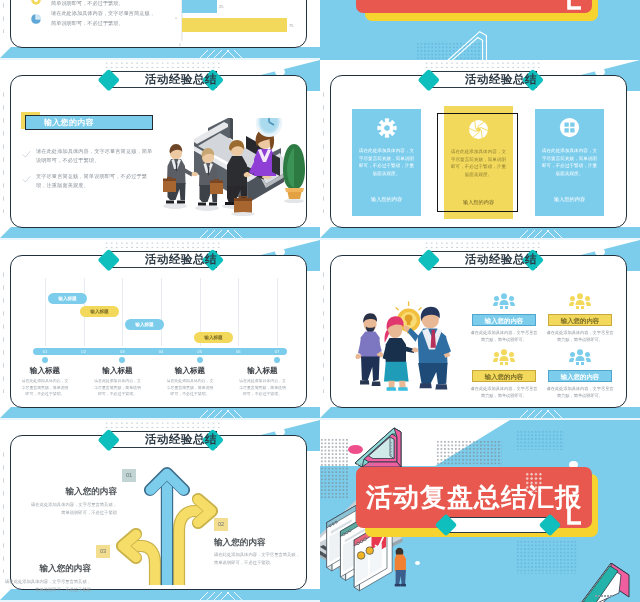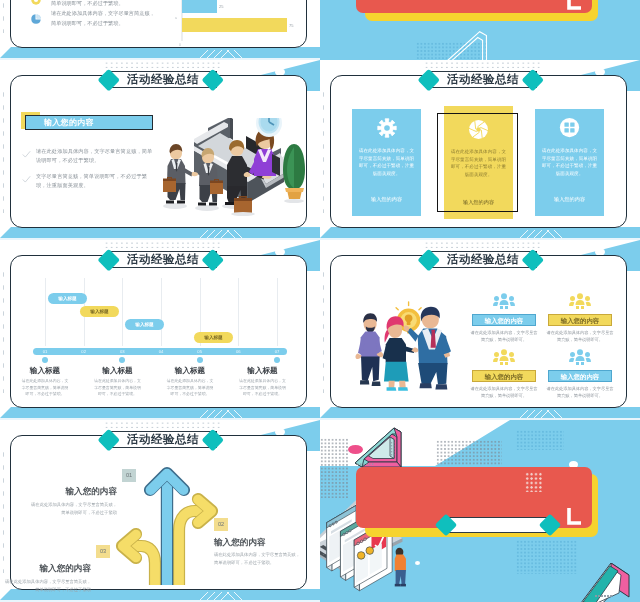--- a/index.html
+++ b/index.html
@@ -20,21 +20,21 @@
         background-image:radial-gradient(#b4c0ca .78px, transparent .95px);
         background-size:5.1px 4.2px;}
   .hdr{position:absolute;left:0;top:0;width:320px;height:32px;}
   .hdr .box{position:absolute;left:109px;top:11px;width:108px;height:17px;background:#fff;
             border:1.1px solid #2c3a45;box-sizing:border-box;}
   .hdr .dia{position:absolute;width:15.5px;height:15.5px;background:#0fbfbd;border-radius:2.5px;
             transform:rotate(45deg);}
   .hdr .dia.l{left:101px;top:11.8px;}
   .hdr .dia.r{left:205px;top:11.8px;}
   .hdr .t{position:absolute;left:109px;top:11px;width:108px;height:17px;line-height:17px;
-          text-align:center;font-size:11.5px;font-weight:bold;color:#2c3a45;letter-spacing:.5px;}
+          text-align:right;font-size:11.5px;font-weight:bold;color:#2c3a45;letter-spacing:.5px;}
   .sidedots{position:absolute;left:1px;top:28px;width:5px;height:125px;
         background-image:radial-gradient(#cbd4db .7px, transparent .9px);background-size:5px 13px;}
   .stripes{position:absolute;left:176px;bottom:2px;width:120px;height:11px;overflow:hidden;}
   
   .a-ybox{position:absolute;left:21px;top:52px;width:19px;height:17px;background:#f2d95c;}
   .a-bar{position:absolute;left:25px;top:55px;width:128px;height:15px;background:#7ccdec;
          border:1.3px solid #232c33;box-sizing:border-box;}
   .a-bar-t{position:absolute;left:44px;top:55px;width:110px;height:15px;line-height:15px;
            font-size:8px;font-weight:bold;color:#ffffff;letter-spacing:.3px;}
   .a-chk{position:absolute;width:9px;height:9px;}
@@ -787,20 +787,21 @@
             <path d="M103 117 L110 117 L110 120 L103 120 Z" fill="#2a3f63"></path>
             <path d="M110 117 L116 117 L116 120 L110 120 Z" fill="#2a3f63"></path>
           </g>
         </svg>
       </div>
 
       <div class="cov-yel"></div>
       <div class="cov-red"></div>
       <div class="cov-dots" style="left:205px;top:52px;width:18px;height:20px;
            background-image:radial-gradient(#f2d0cb 1.1px,transparent 1.3px);background-size:4.4px 4.4px"></div>
+      <div class="cov-title">活动复盘总结汇报</div>
       <svg style="position:absolute;left:245px;top:86px;z-index:6" width="18" height="24" viewBox="0 0 18 24">
         <path d="M4 2 L4 17 L16 17" fill="none" stroke="#ffffff" stroke-width="3.6"></path>
       </svg>
       <div class="cov-sub"></div>
       <div class="cov-dia" style="left:118px;top:97px"></div>
       <div class="cov-dia" style="left:222px;top:97px"></div>
     </div>
   </div>
 
 </div>

